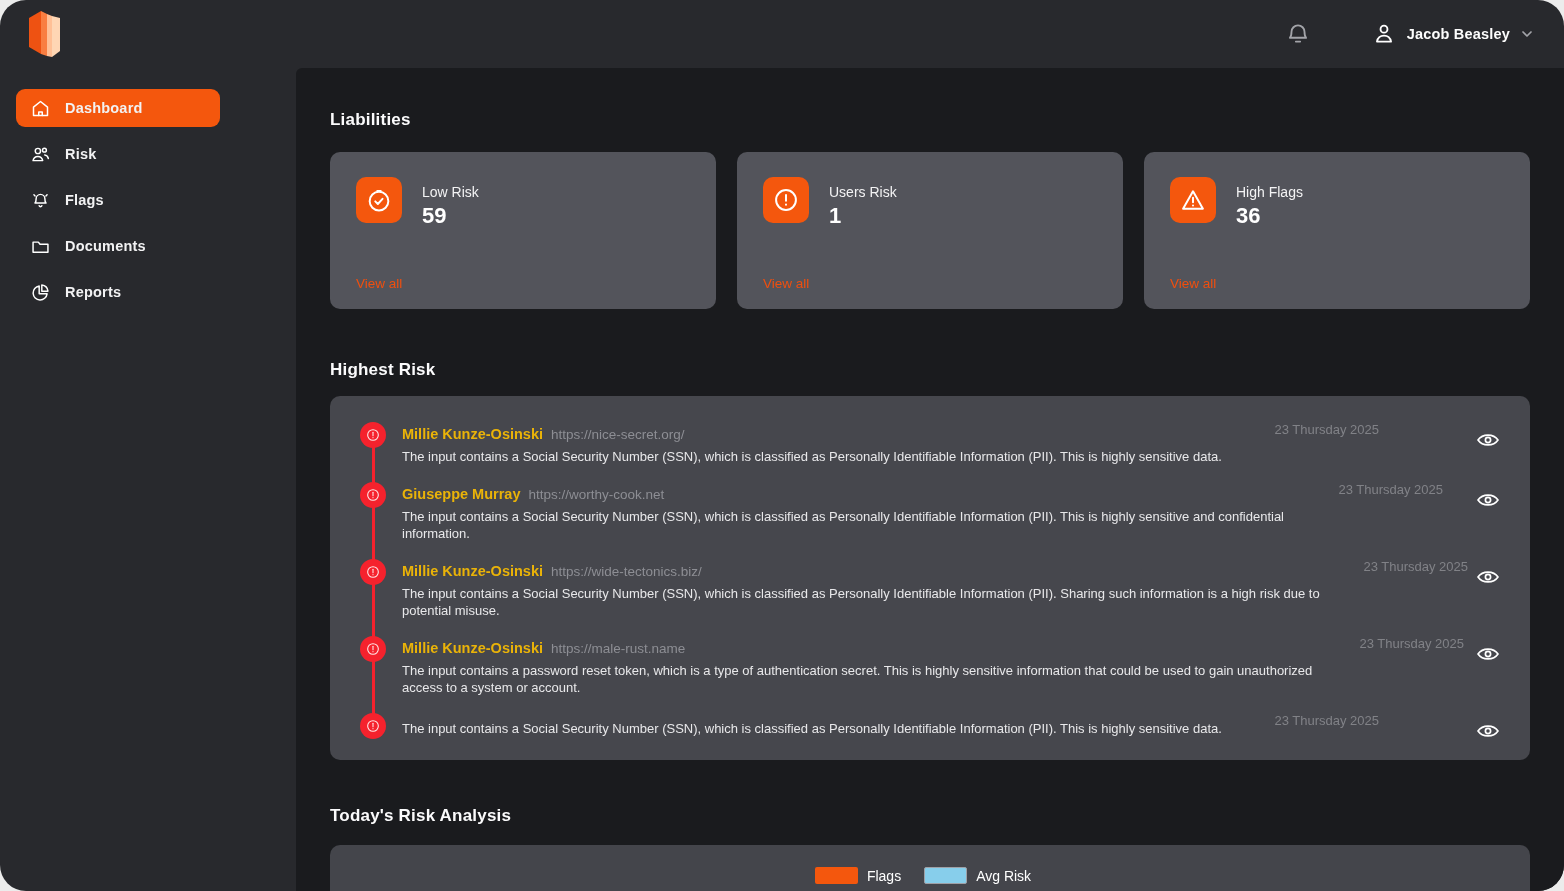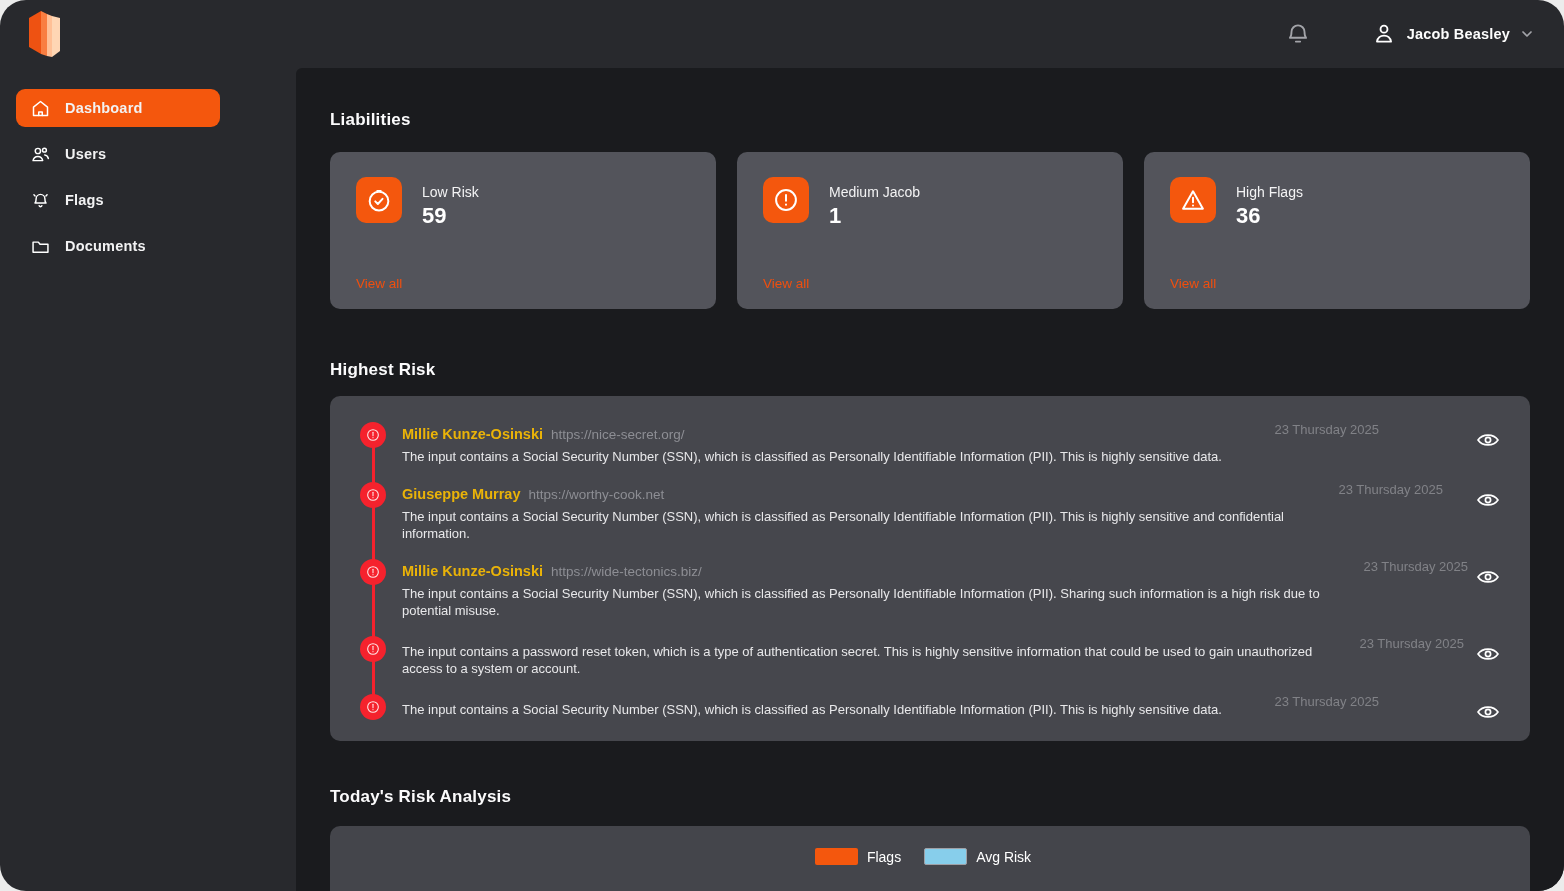--- a/index.html
+++ b/index.html
@@ -124,35 +124,42 @@
       </svg>
       <span class="nav-label">Dashboard</span>
     </div>
     <div class="nav-item">
       <svg class="nv-icon" viewBox="0 0 24 24">
         <circle class="st" cx="9" cy="8" r="3"></circle>
           <path class="st" d="M3.5 19c.6-3.4 3.2-4.8 5.5-4.8s4.9 1.4 5.5 4.8z"></path>
         <circle class="st" cx="16.5" cy="7" r="2.2"></circle>
           <path class="st" d="M16.8 12.5c2 .2 3.6 1.5 4.2 4.1"></path>
       </svg>
-      <span class="nav-label">Users</span>
+      <span class="nav-label">Risk</span>
     </div>
     <div class="nav-item">
       <svg class="nv-icon" viewBox="0 0 24 24">
         <path class="st" d="M7 10a5 5 0 0 1 10 0c0 3.5 1.3 4.8 1.3 4.8H5.7S7 13.5 7 10z"></path>
         <path class="st" d="M10.5 18a1.6 1.6 0 0 0 3 0"></path>
         <path class="st" d="M4.5 5.5 L5.8 6.8 M19.5 5.5 L18.2 6.8"></path>
       </svg>
       <span class="nav-label">Flags</span>
     </div>
     <div class="nav-item">
       <svg class="nv-icon" viewBox="0 0 24 24">
         <path class="st" d="M3.5 7.5 v11 h17 v-9 h-9 l-2-2.5 h-6 z"></path>
       </svg>
       <span class="nav-label">Documents</span>
+    </div>
+    <div class="nav-item">
+      <svg class="nv-icon" viewBox="0 0 24 24">
+        <path class="st" d="M19.5 13.5A8 8 0 1 1 10.5 4.6 v8.9 z"></path>
+        <path class="st" d="M13.5 3.5 a8 8 0 0 1 7 7 h-7 z"></path>
+      </svg>
+      <span class="nav-label">Reports</span>
     </div>
   </div>
 
   <div class="main">
 
     <div class="section-title t-liab">Liabilities</div>
 
     <div class="cards">
       <div class="card">
         <div class="card-top">
@@ -174,21 +181,21 @@
       <div class="card">
         <div class="card-top">
           <div class="tile">
             <svg viewBox="0 0 24 24">
                 <circle class="st" cx="12" cy="12" r="8.5"></circle>
                 <path class="st" d="M12 7.8 v4.8"></path>
                 <path class="st" d="M12 15.8 v.2"></path>
               </svg>
           </div>
           <div>
-            <div class="card-label">Medium Jacob</div>
+            <div class="card-label">Users Risk</div>
             <div class="card-count">1</div>
           </div>
         </div>
         <a class="view-all">View all</a>
       </div>
 
       <div class="card">
         <div class="card-top">
           <div class="tile">
             <svg viewBox="0 0 24 24">
@@ -291,20 +298,24 @@
             <div class="alert-dot">
               <svg viewBox="0 0 24 24">
                   <circle class="str" cx="12" cy="12" r="8"></circle>
                   <path class="str" d="M12 8 v5"></path>
                   <path class="str" d="M12 15.8 v.2"></path>
                 </svg>
             </div>
             <div class="timeline"></div>
           </div>
           <div class="risk-body">
+            <div class="risk-head">
+              <span class="risk-name">Millie Kunze-Osinski</span>
+              <span class="risk-url">https://male-rust.name</span>
+            </div>
             <div class="risk-desc">The input contains a password reset token, which is a type of authentication secret. This is highly sensitive information that could be used to gain unauthorized access to a system or account.</div>
           </div>
           <span class="risk-date" style="right: 36px;">23 Thursday 2025</span>
           <svg class="eye-btn" viewBox="0 0 24 18">
             <path class="st" d="M2 9 C6.5 2.5 17.5 2.5 22 9 C17.5 15.5 6.5 15.5 2 9 Z"></path>
             <circle class="st" cx="12" cy="9" r="2.6"></circle>
           </svg>
         </div>
 
         <div class="risk-row">

